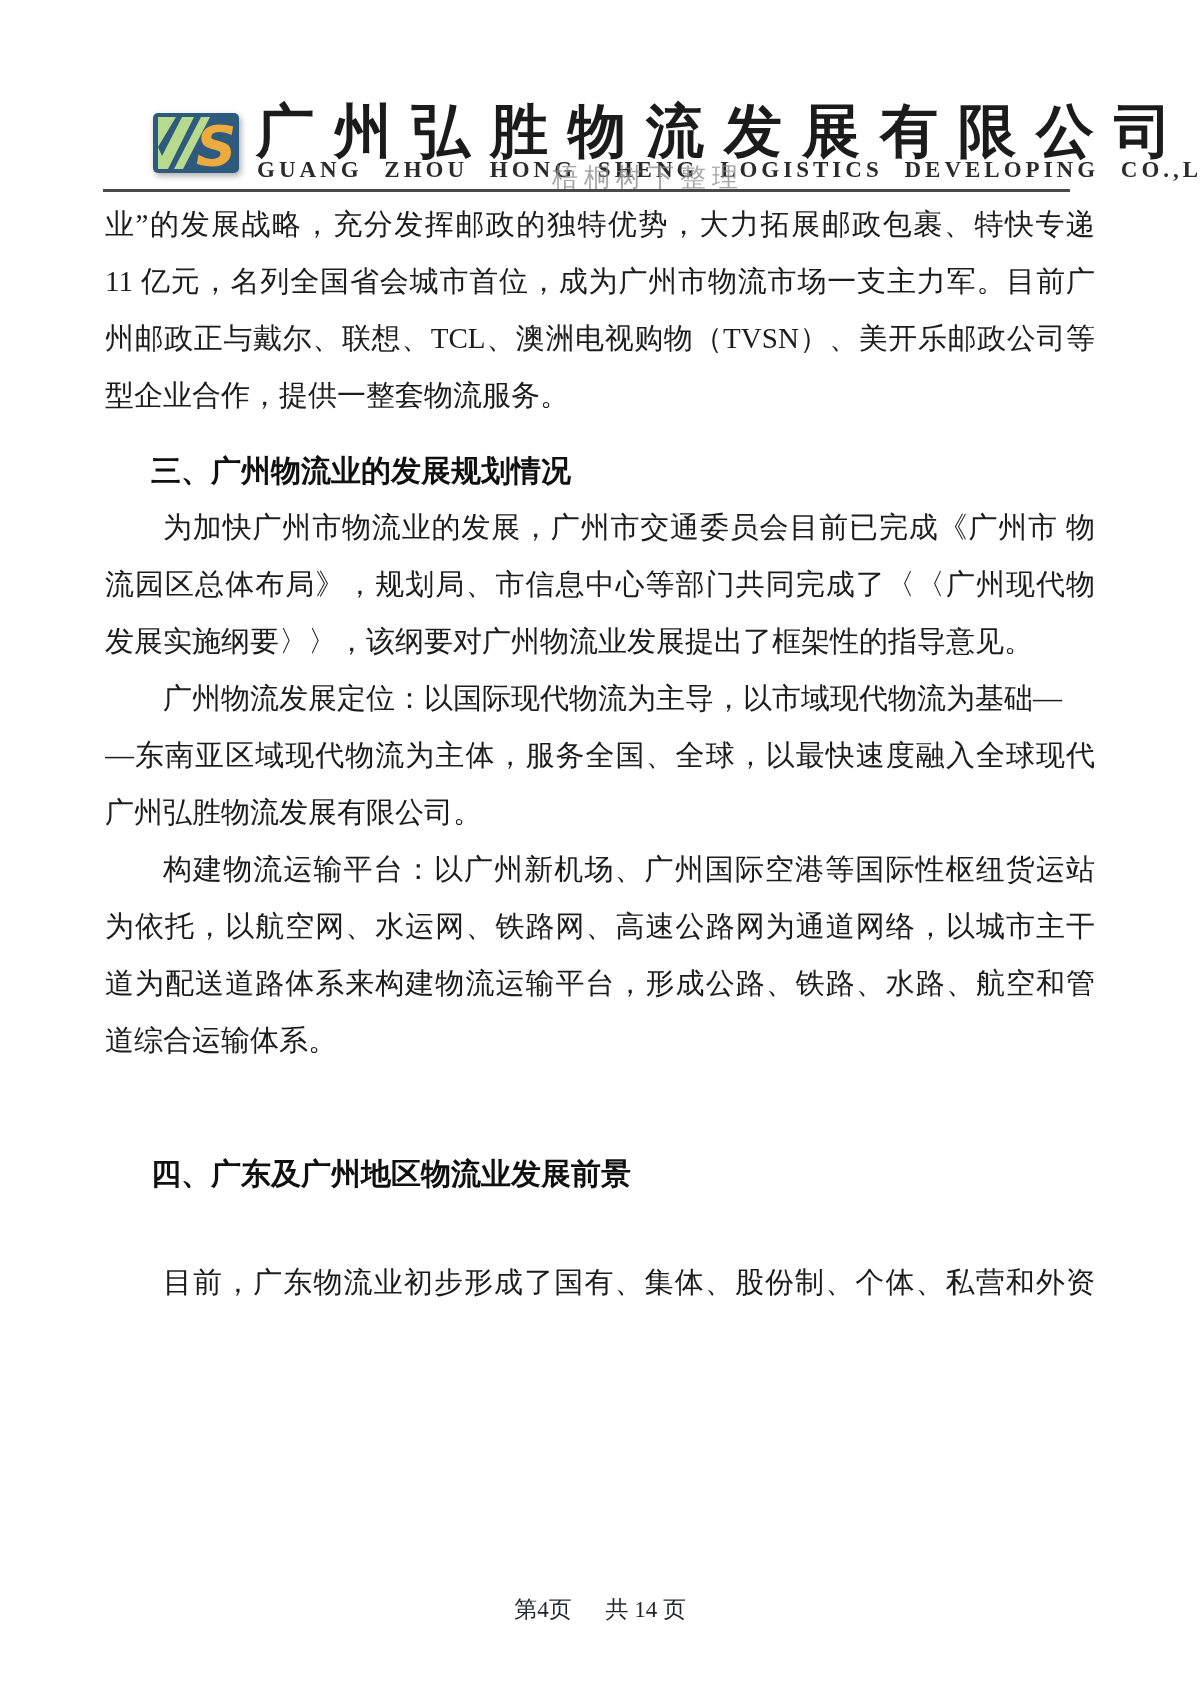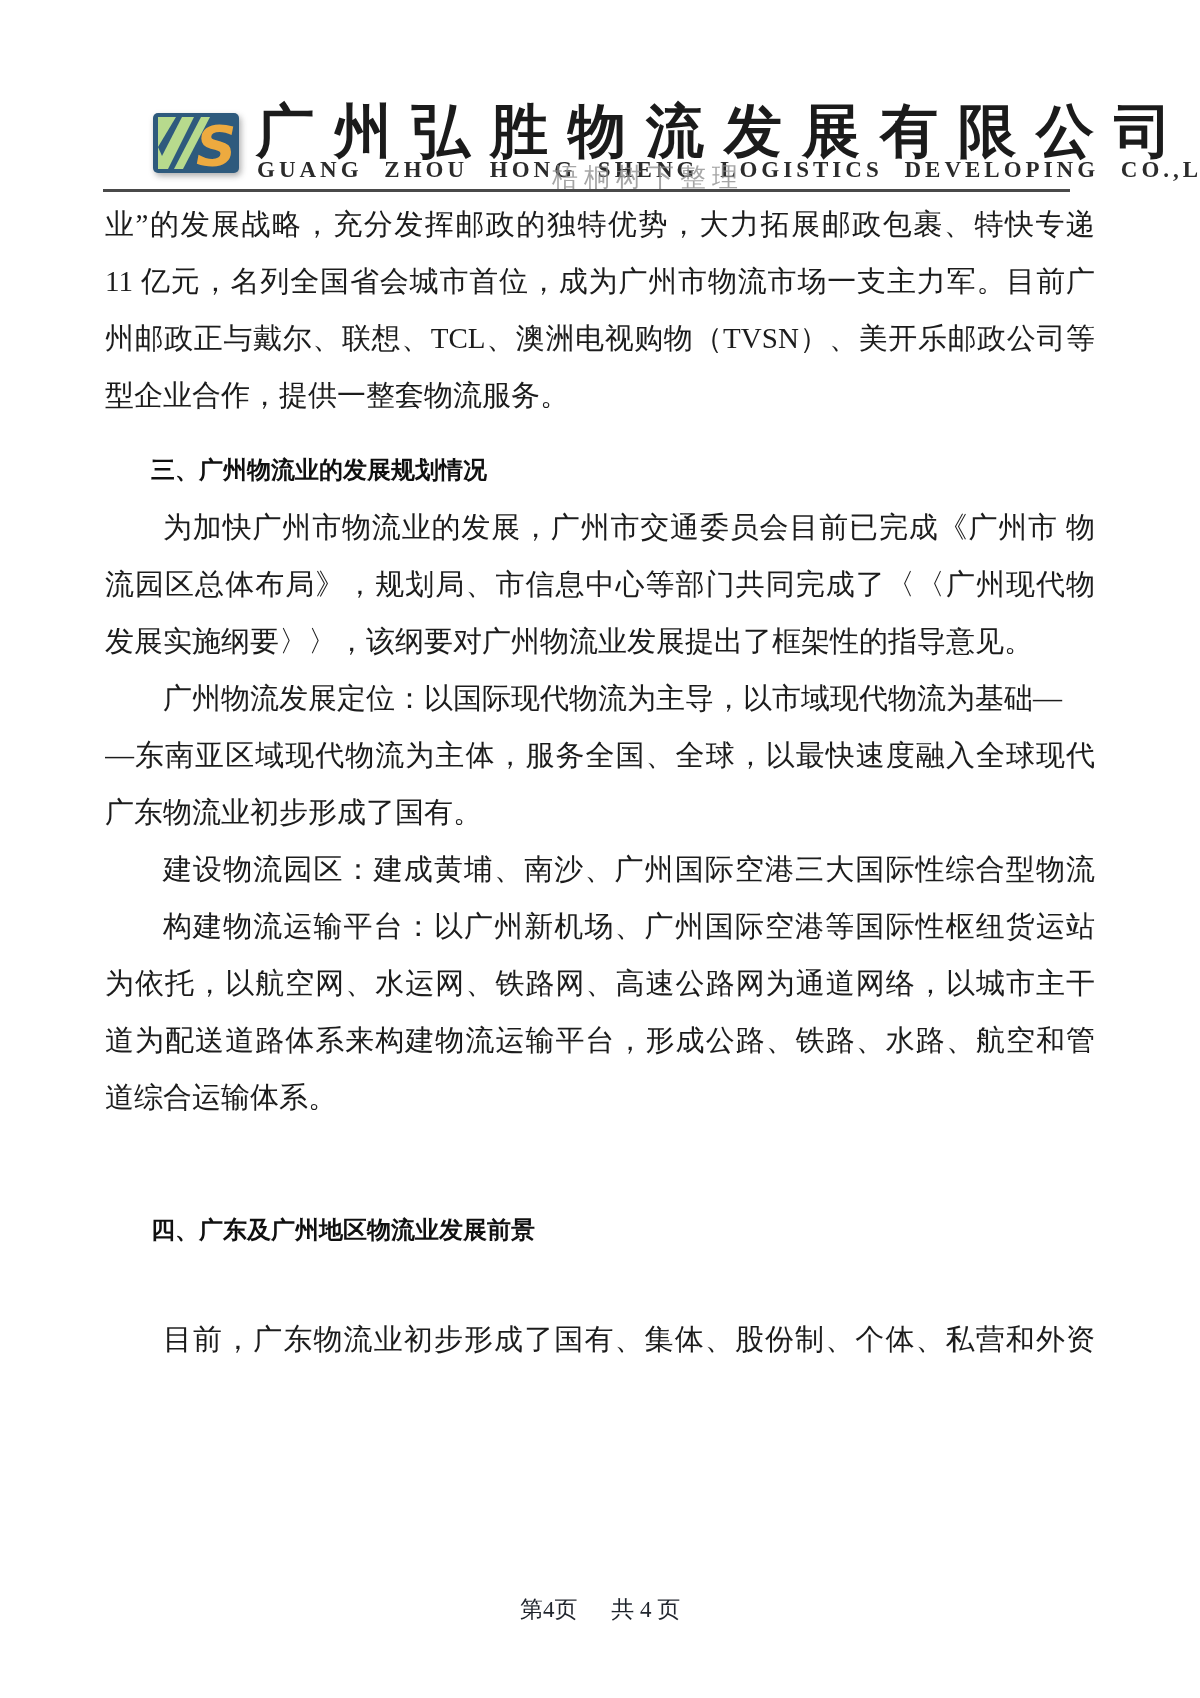--- a/index.html
+++ b/index.html
@@ -82,21 +82,21 @@
     overflow: hidden;
   }
   .ln.j {
     text-align: justify;
     text-align-last: justify;
   }
   .ln.ind { text-indent: 58px; }
   .hd {
     height: 57px;
     line-height: 57px;
-    font-size: 24px;
+    font-size: 30px;
     font-weight: bold;
     color: #101010;
     padding-left: 46px;
     overflow: hidden;
   }
   .hd3 { margin-top: 18px; }
   .hd4 { margin-top: 76px; }
   .pg  { margin-top: 52px; }
   
   .footer {
@@ -136,33 +136,32 @@
     <div class="ln">型企业合作，提供一整套物流服务。</div>
 
     <div class="hd hd3">三、广州物流业的发展规划情况</div>
 
     <div class="ln j ind">为加快广州市物流业的发展，广州市交通委员会目前已完成《广州市 物</div>
     <div class="ln j">流园区总体布局》，规划局、市信息中心等部门共同完成了〈〈广州现代物 流</div>
     <div class="ln">发展实施纲要〉〉，该纲要对广州物流业发展提出了框架性的指导意见。</div>
 
     <div class="ln ind">广州物流发展定位：以国际现代物流为主导，以市域现代物流为基础—</div>
     <div class="ln j">—东南亚区域现代物流为主体，服务全国、全球，以最快速度融入全球现代</div>
-    <div class="ln">广东物流业初步形成了国有。</div>
+    <div class="ln">广州弘胜物流发展有限公司。</div>
 
-    <div class="ln j ind">建设物流园区：建成黄埔、南沙、广州国际空港三大国际性综合型物流</div>
 
     <div class="ln j ind">构建物流运输平台：以广州新机场、广州国际空港等国际性枢纽货运站</div>
     <div class="ln j">为依托，以航空网、水运网、铁路网、高速公路网为通道网络，以城市主干</div>
     <div class="ln j">道为配送道路体系来构建物流运输平台，形成公路、铁路、水路、航空和管</div>
     <div class="ln">道综合运输体系。</div>
 
     <div class="hd hd4">四、广东及广州地区物流业发展前景</div>
 
     <div class="ln j ind pg">目前，广东物流业初步形成了国有、集体、股份制、个体、私营和外资</div>
 
   </main>
 
   <div class="footer">
     <span>第4页</span>
-    <span class="total">共 4 页</span>
+    <span class="total">共 14 页</span>
   </div>
 
 </div>
 
 </body></html>

